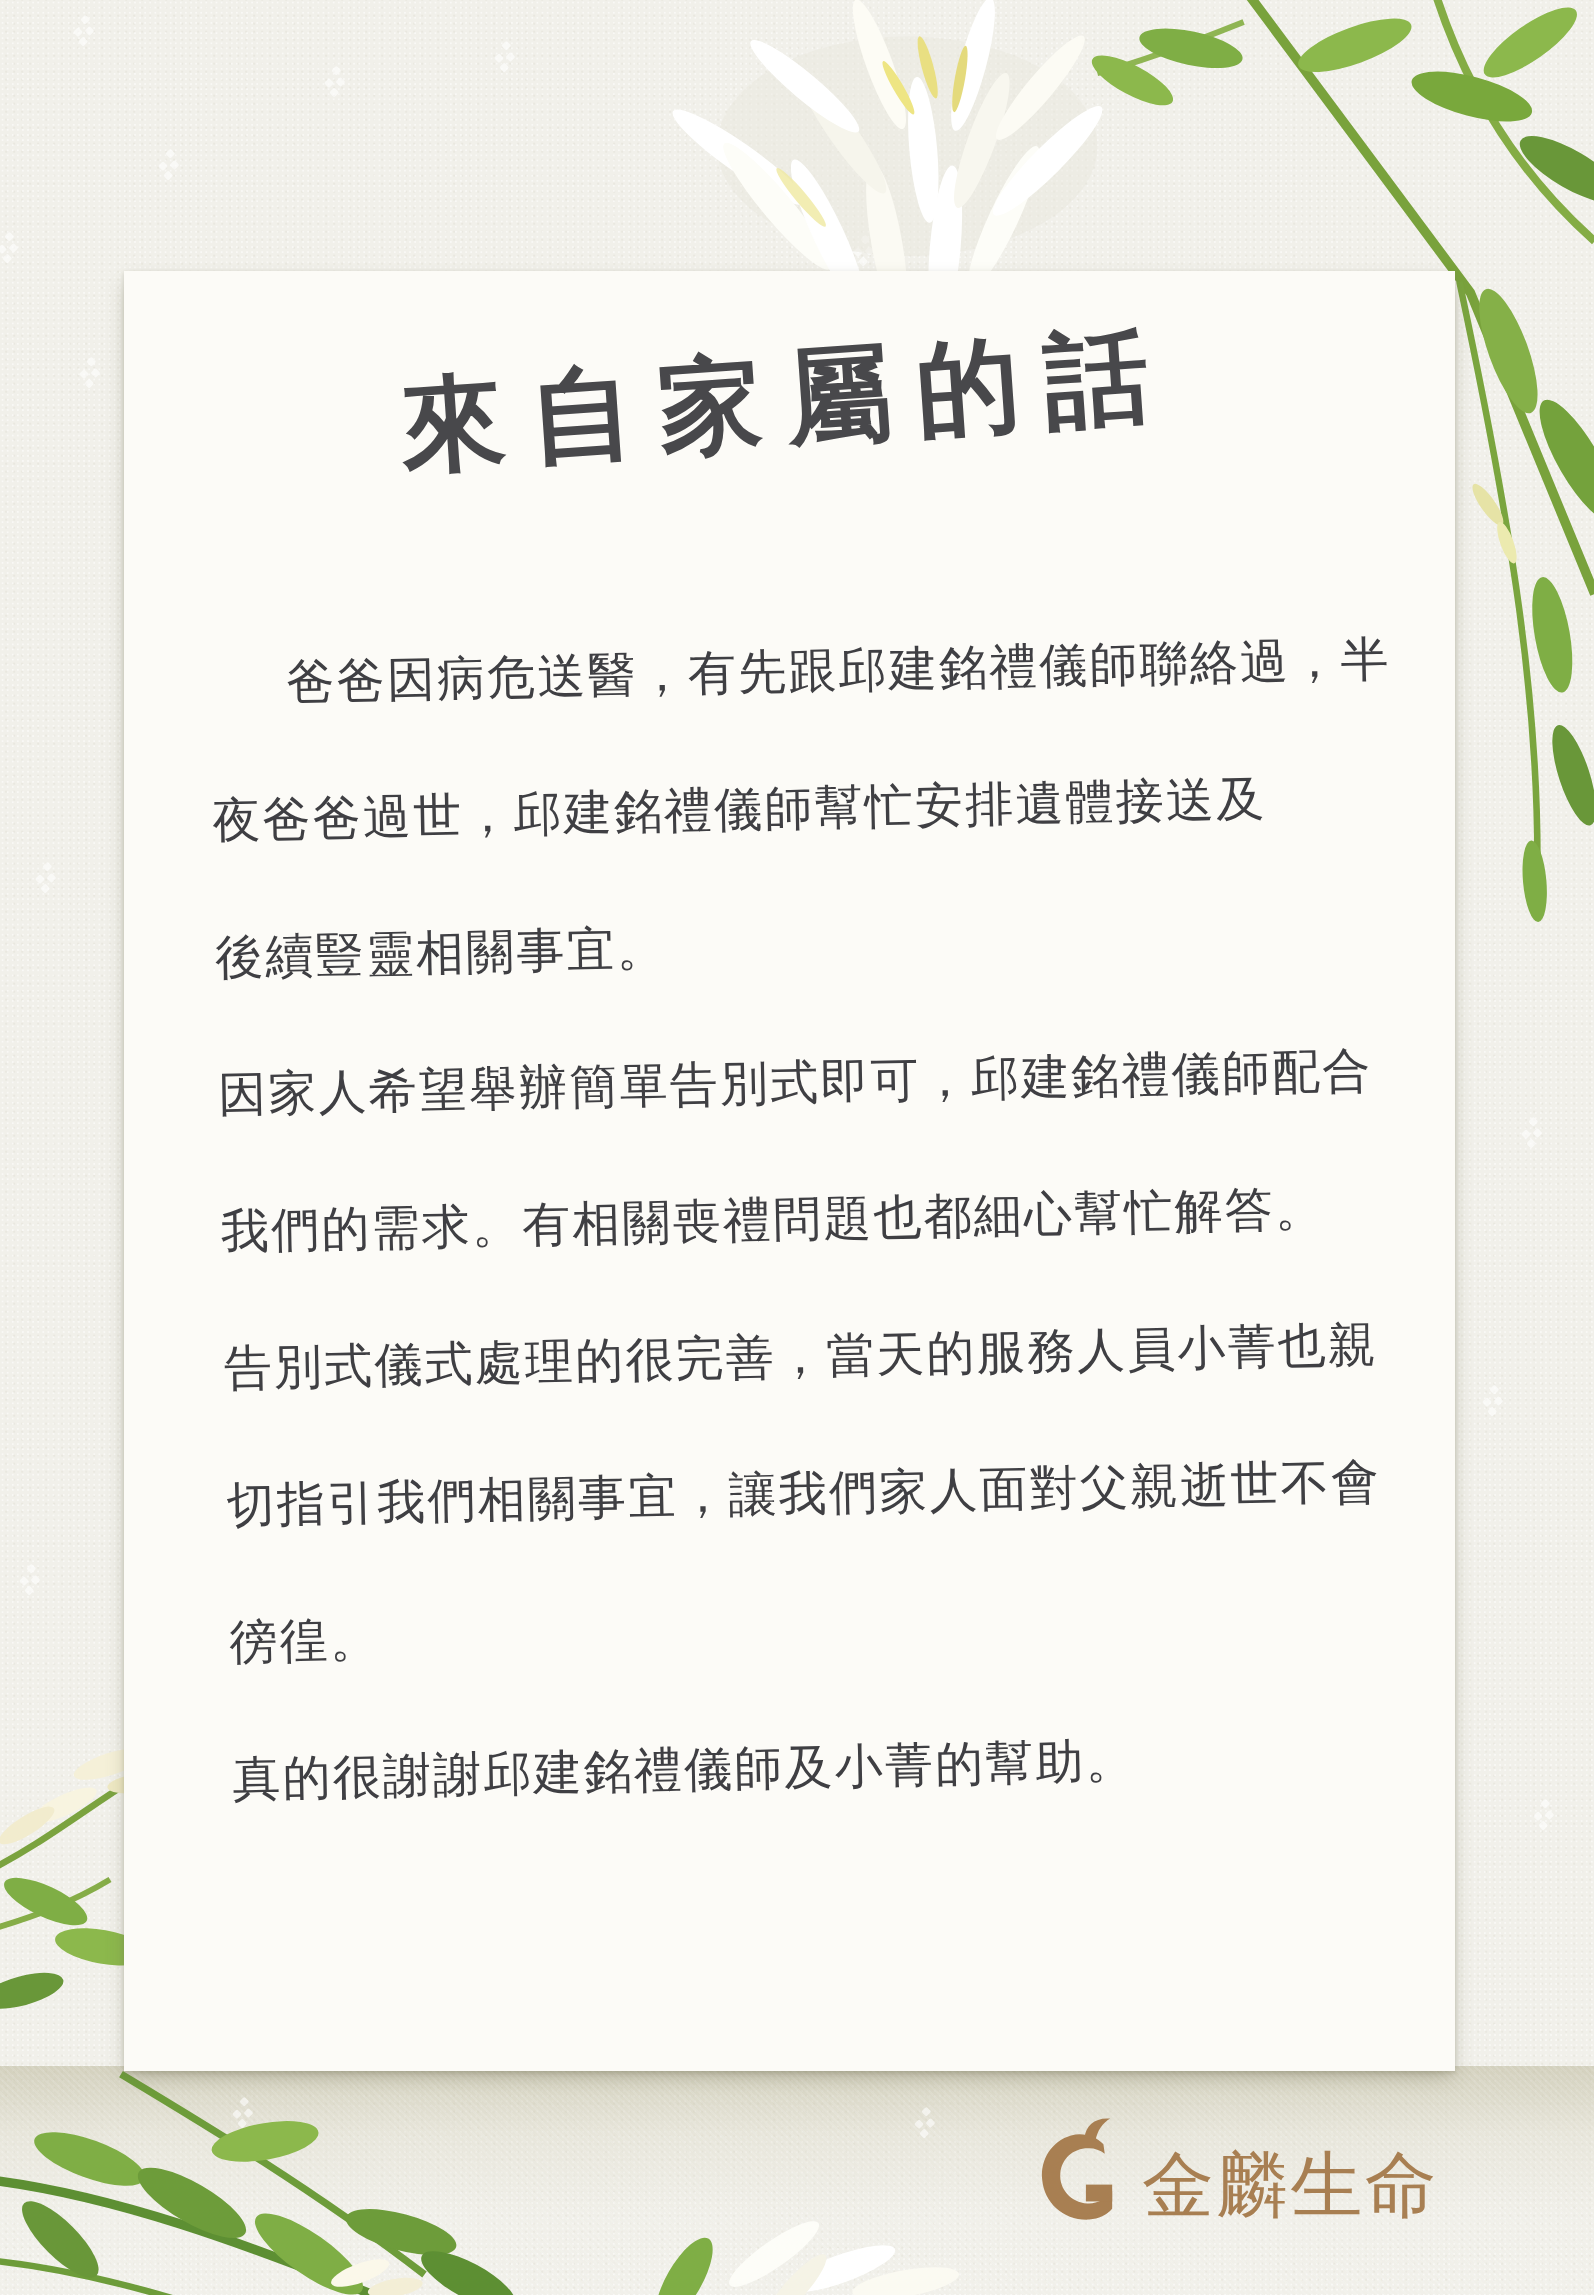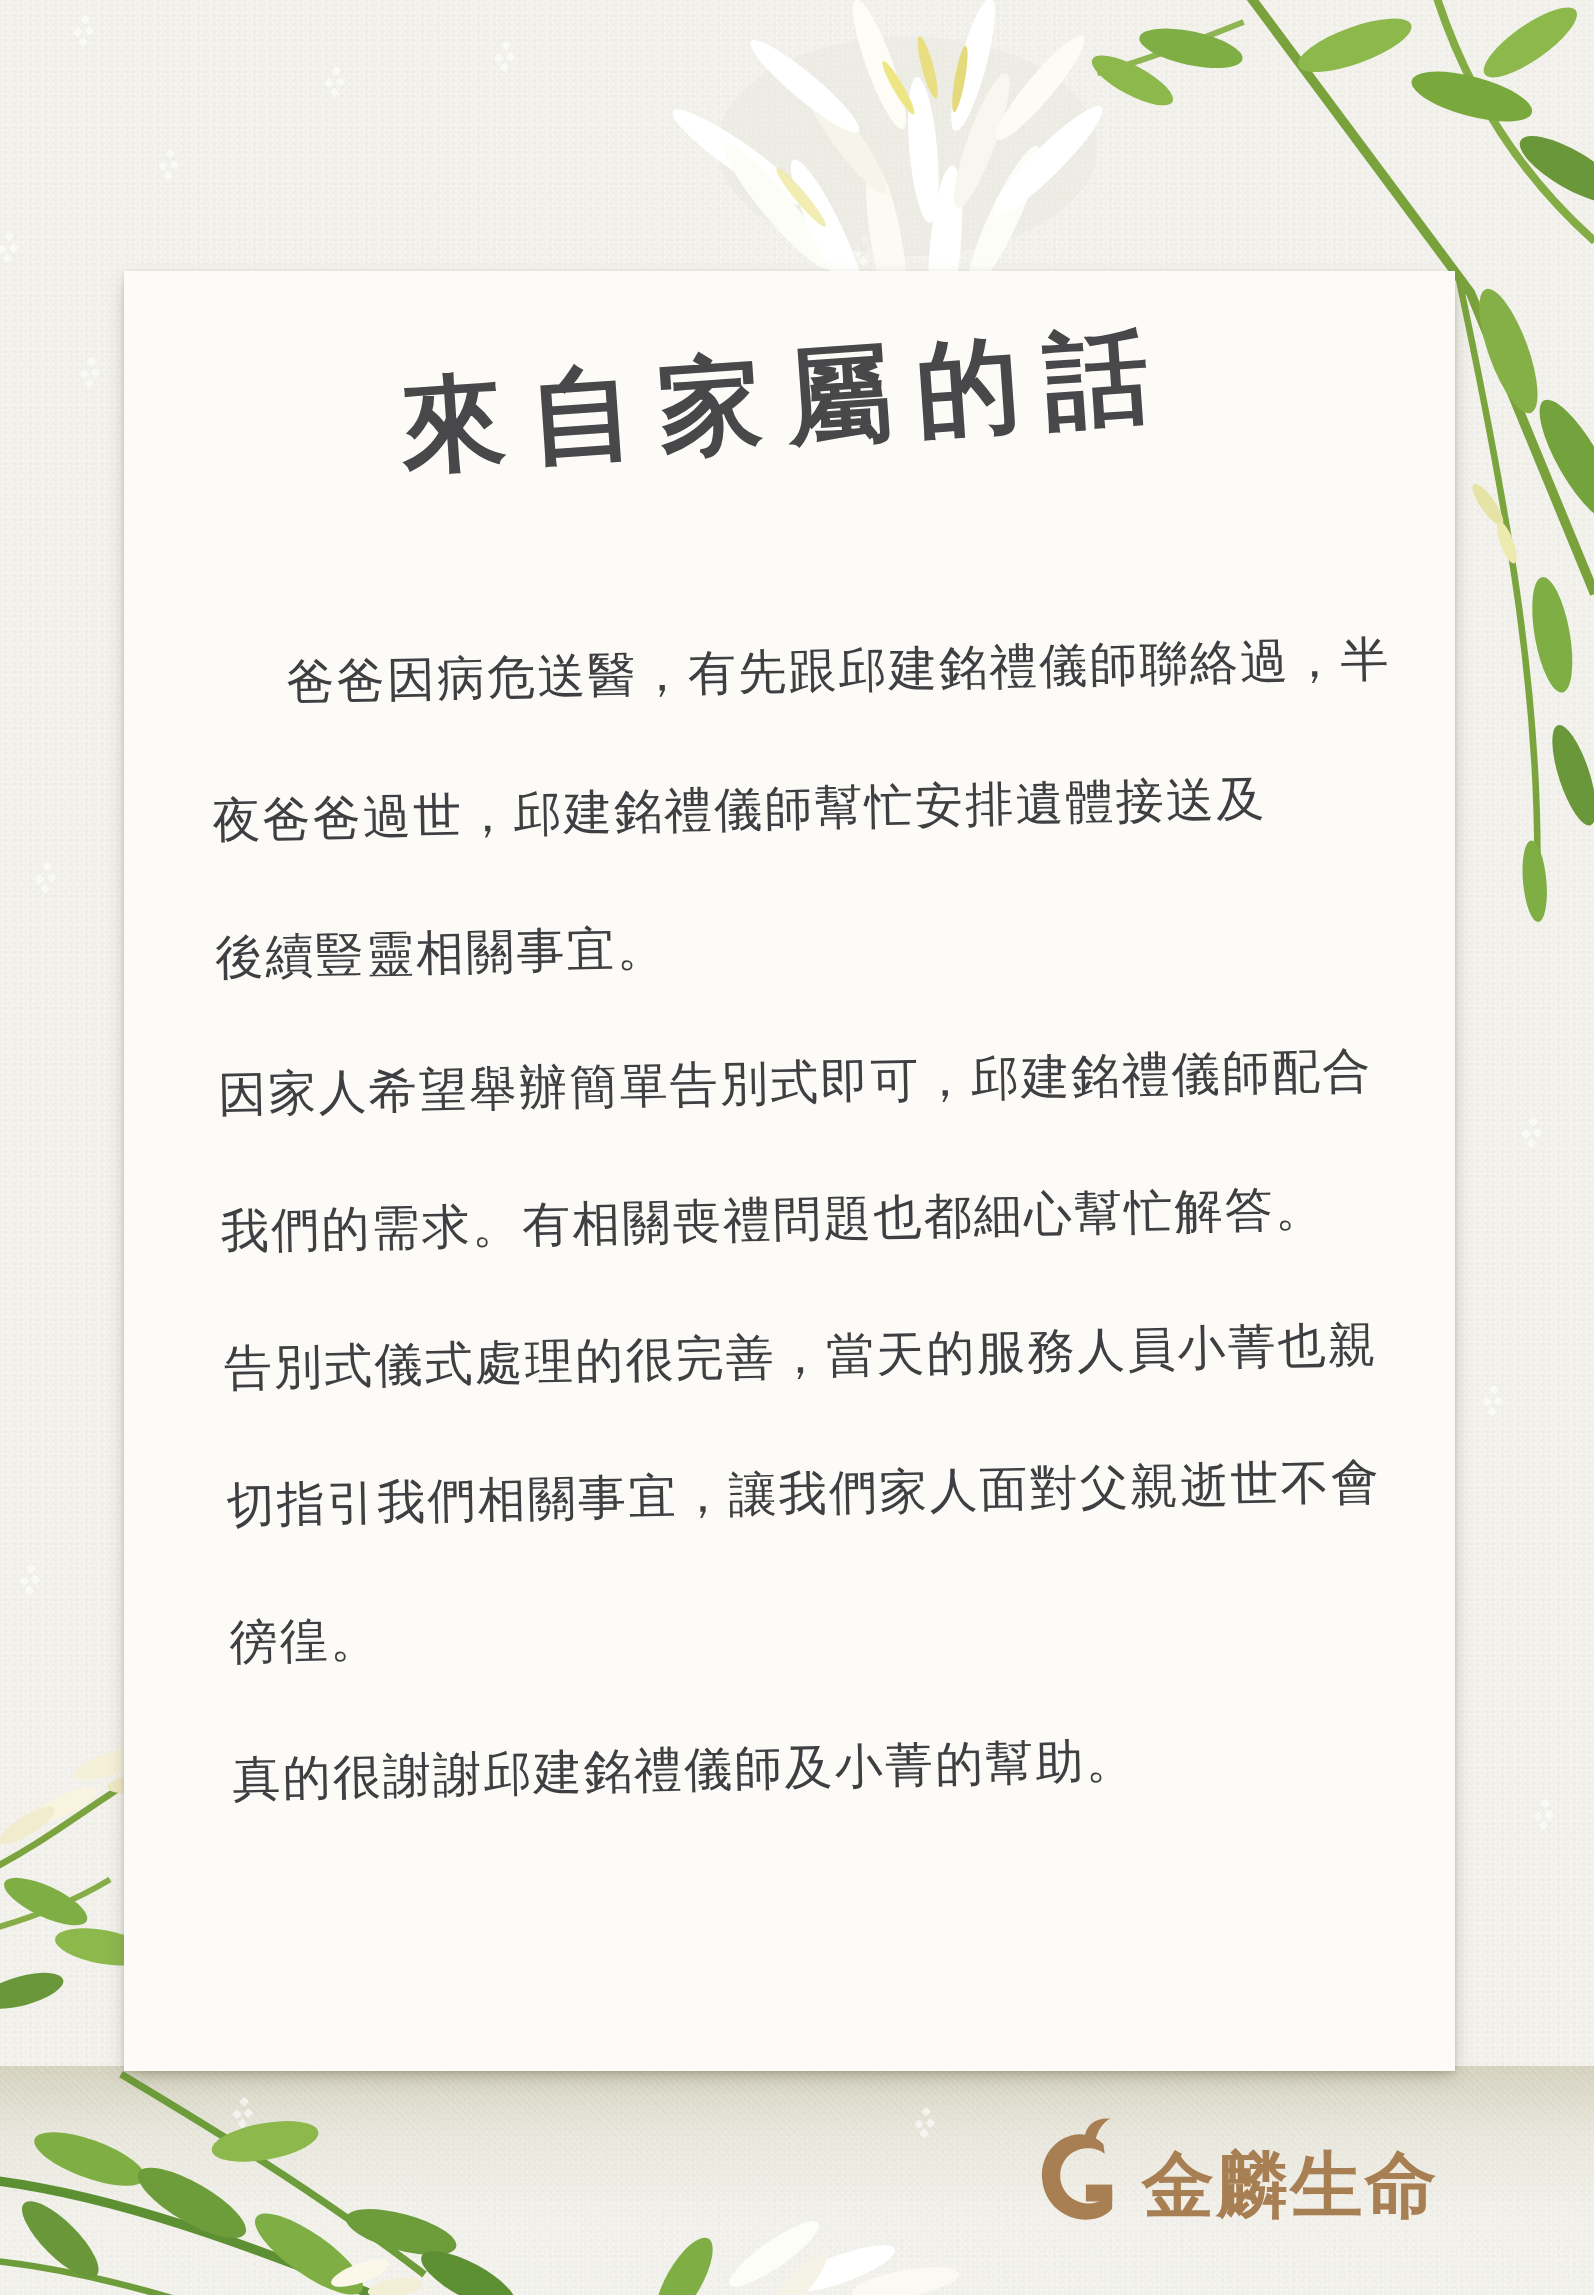--- a/index.html
+++ b/index.html
@@ -42,21 +42,21 @@
     color:#3f3f43;
   }
   .letter-line{
     height:137px;line-height:137px;font-size:48px;letter-spacing:2.2px;white-space:nowrap;
   }
   .letter-line.indent{ text-indent:77px; }
   .logo{position:absolute;left:1028px;top:2113px;z-index:4;display:flex;align-items:flex-start;}
   .logo-mark{width:101px;height:123px;}
   .logo-text{
     margin-left:13px;margin-top:25px;
-    font-size:72px;font-weight:700;letter-spacing:2.2px;white-space:nowrap;
+    font-size:72px;font-weight:400;letter-spacing:2.2px;white-space:nowrap;
   }
 </style>
 </head>
 <body>
 
 <div class="stage">
 
   <div class="shadow-band"></div>
 
   <div class="sparkle" style="left:82px;top:16px;"></div>

